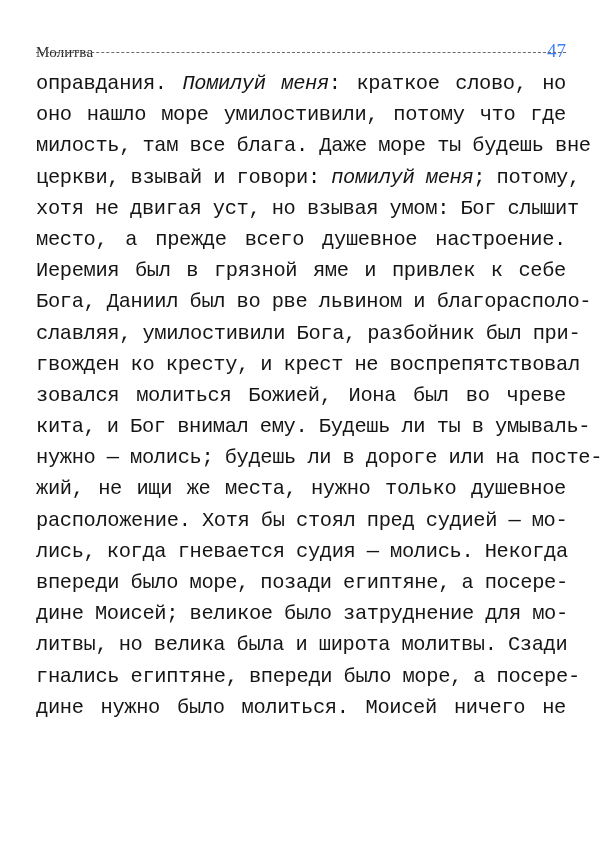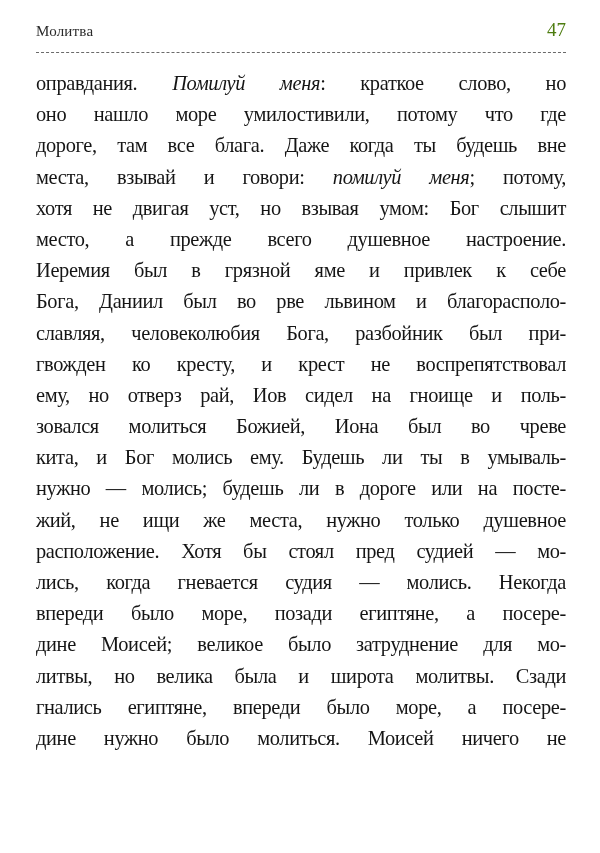--- a/index.html
+++ b/index.html
@@ -15,55 +15,55 @@
     color: #151515;
   }
   .page {
     position: absolute;
     left: 0; top: 0;
     width: 600px; height: 853px;
   }
   .running-head {
     position: absolute;
     left: 36px;
-    top: 19px;
+    top: 40px;
     width: 530px;
     height: 22px;
     font-family: "Liberation Serif", "DejaVu Serif", serif;
     text-decoration: underline;
   }
   .running-title {
     position: absolute;
     left: 0;
     top: 4px;
     font-size: 15px;
     letter-spacing: 0.2px;
     color: #2a2a2a;
   }
   .page-number {
     position: absolute;
     right: 0;
     top: 0;
     font-size: 19px;
-    color: #4d7c0f;
+    color: #3b82f6;
   }
   .head-rule {
     position: absolute;
     left: 36px;
     top: 52px;
     width: 530px;
     height: 0;
     border-top: 1.6px dashed #6a6a6a;
   }
   .body-text {
     position: absolute;
     left: 36px;
     top: 68px;
     width: 530px;
-    font-family: Liberation Serif, serif;
+    font-family: Liberation Mono, monospace;
     font-size: 20.4px;
     line-height: 31.2px;
     letter-spacing: -0.35px;
     word-spacing: -0.5px;
   }
   .line {
     display: block;
     white-space: nowrap;
     text-align: justify;
     text-align-last: justify;
@@ -85,31 +85,30 @@
   <div class="running-head">
     <span class="running-title">Молитва</span>
     <span class="page-number">47</span>
   </div>
 
   <div class="head-rule"></div>
 
   <div class="body-text" id="body-text">
       <div class="line"><span>оправдания. </span><span class="it">Помилуй меня</span><span>: краткое слово, но</span></div>
       <div class="line"><span>оно нашло море умилостивили, потому что где</span></div>
-      <div class="line"><span>дороге, там все блага. Даже когда ты будешь вне</span></div>
-      <div class="line"><span>места, взывай и говори: </span><span class="it">помилуй меня</span><span>; потому,</span></div>
+      <div class="line"><span>милость, там все блага. Даже море ты будешь вне</span></div>
+      <div class="line"><span>церкви, взывай и говори: </span><span class="it">помилуй меня</span><span>; потому,</span></div>
       <div class="line"><span>хотя не двигая уст, но взывая умом: Бог слышит</span></div>
       <div class="line"><span>место, а прежде всего душевное настроение.</span></div>
       <div class="line"><span>Иеремия был в грязной яме и привлек к себе</span></div>
       <div class="line"><span>Бога, Даниил был во рве львином и благорасполо-</span></div>
-      <div class="line"><span>славляя, человеколюбия Бога, разбойник был при-</span></div>
+      <div class="line"><span>славляя, умилостивили Бога, разбойник был при-</span></div>
       <div class="line"><span>гвожден ко кресту, и крест не воспрепятствовал</span></div>
-      <div class="line"><span>ему, но отверз рай, Иов сидел на гноище и поль-</span></div>
       <div class="line"><span>зовался молиться Божией, Иона был во чреве</span></div>
-      <div class="line"><span>кита, и Бог молись ему. Будешь ли ты в умываль-</span></div>
+      <div class="line"><span>кита, и Бог внимал ему. Будешь ли ты в умываль-</span></div>
       <div class="line"><span>нужно — молись; будешь ли в дороге или на посте-</span></div>
       <div class="line"><span>жий, не ищи же места, нужно только душевное</span></div>
       <div class="line"><span>расположение. Хотя бы стоял пред судией — мо-</span></div>
       <div class="line"><span>лись, когда гневается судия — молись. Некогда</span></div>
       <div class="line"><span>впереди было море, позади египтяне, а посере-</span></div>
       <div class="line"><span>дине Моисей; великое было затруднение для мо-</span></div>
       <div class="line"><span>литвы, но велика была и широта молитвы. Сзади</span></div>
       <div class="line"><span>гнались египтяне, впереди было море, а посере-</span></div>
       <div class="line last"><span>дине нужно было молиться. Моисей ничего не</span></div>
     </div>

